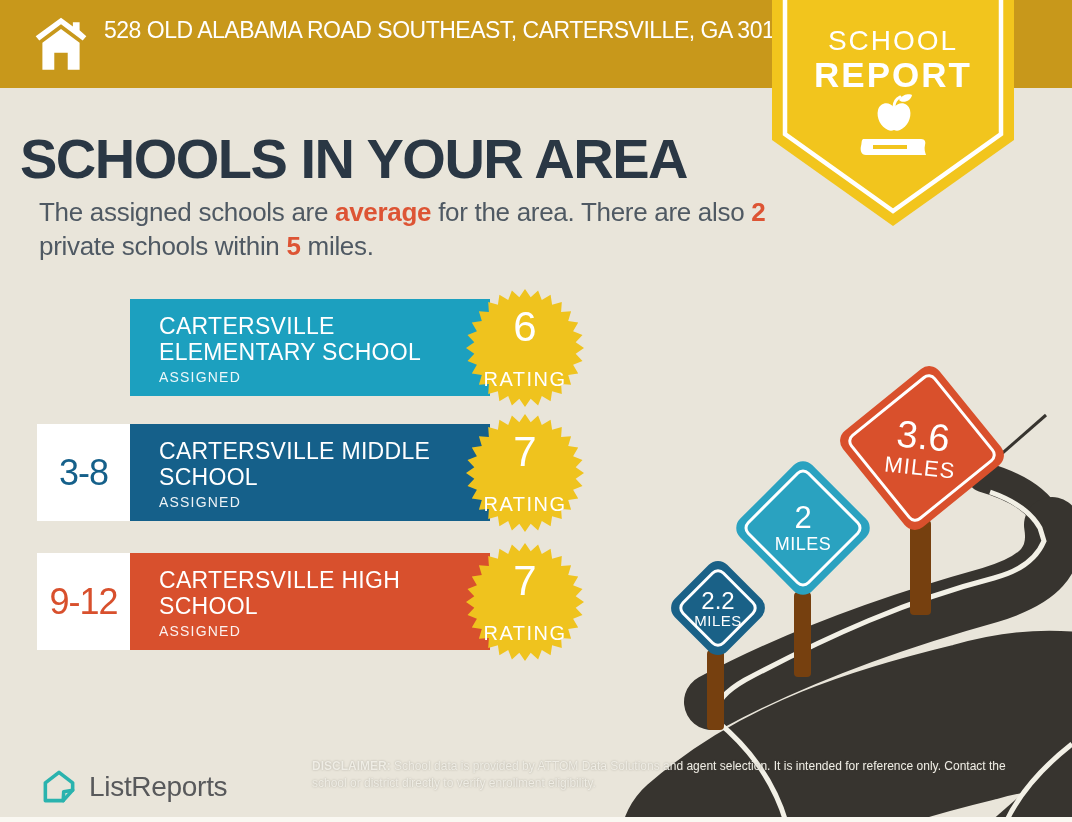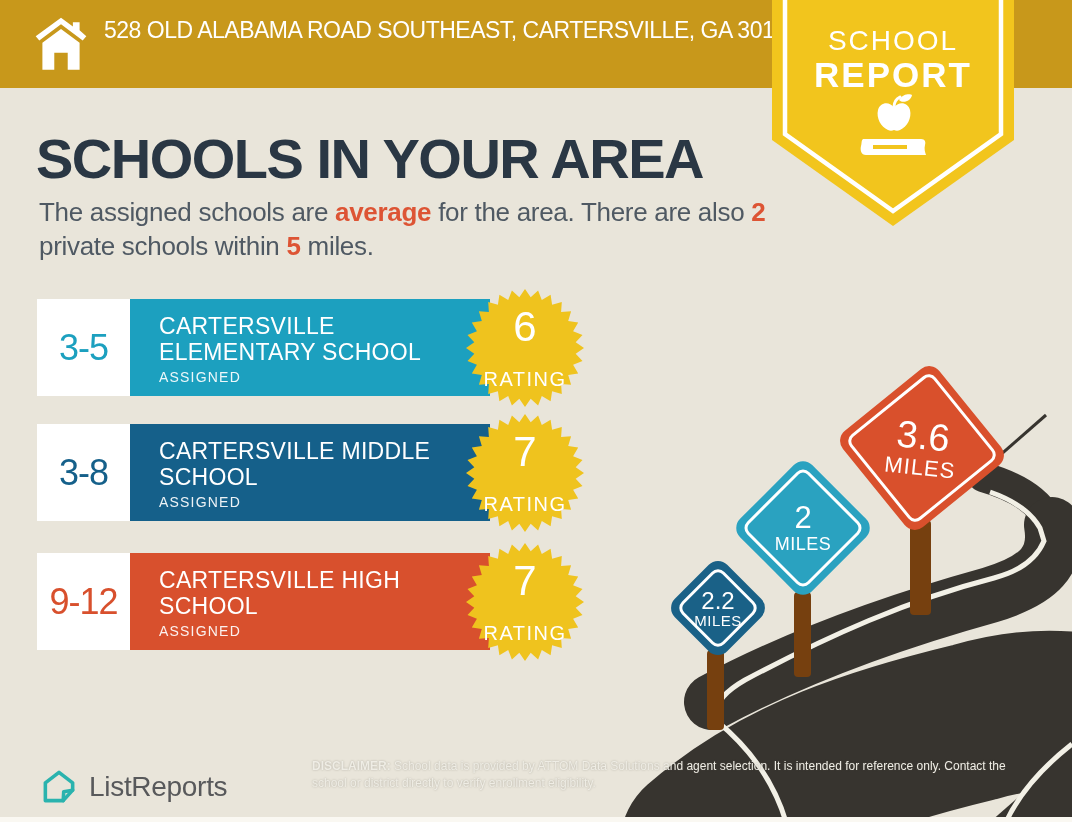--- a/index.html
+++ b/index.html
@@ -26,21 +26,21 @@
   .ribbon-text {
     position:absolute; left:772px; top:26px; width:242px; text-align:center;
     color:#FFFFFF; z-index:7; line-height:1.06;
   }
   .ribbon-line1 { font-size:28px; font-weight:400; letter-spacing:2px; }
   .ribbon-line2 { font-size:35px; font-weight:700; letter-spacing:2px; }
   .apple-book-icon { position:absolute; left:849px; top:92px; width:90px; height:76px; z-index:7; }
 
   
   .page-title {
-    position:absolute; left:36px; top:126px; width:760px;
+    position:absolute; left:20px; top:126px; width:760px;
     font-size:56px; font-weight:700; letter-spacing:-1.5px; color:#2A3744;
   }
   .subtitle {
     position:absolute; left:39px; top:196px; width:760px;
     font-size:26px; line-height:1.30; color:#4F5963; letter-spacing:-0.3px;
   }
   .subtitle b { color:#DD5434; font-weight:700; }
 
   
   .school-row { position:absolute; left:37px; width:453px; height:97px; }
@@ -150,21 +150,20 @@
     <rect x="24" y="53" width="34" height="4" fill="#F2C51D"></rect>
   </svg>
 
   <div class="page-title">SCHOOLS IN YOUR AREA</div>
   <div class="subtitle">
     <span>The assigned schools are </span><b>average</b><span> for the area. There are also </span><b>2</b><br>
     <span>private schools within </span><b>5</b><span> miles.</span>
   </div>
 
   <div class="school-row row-1">
-    <div class="grade-box">3-5</div>
     <div class="school-bar">
       <div class="school-name">CARTERSVILLE ELEMENTARY SCHOOL</div>
       <div class="school-status">ASSIGNED</div>
     </div>
   </div>
   <div class="school-row row-2">
     <div class="grade-box">3-8</div>
     <div class="school-bar">
       <div class="school-name">CARTERSVILLE MIDDLE SCHOOL</div>
       <div class="school-status">ASSIGNED</div>

